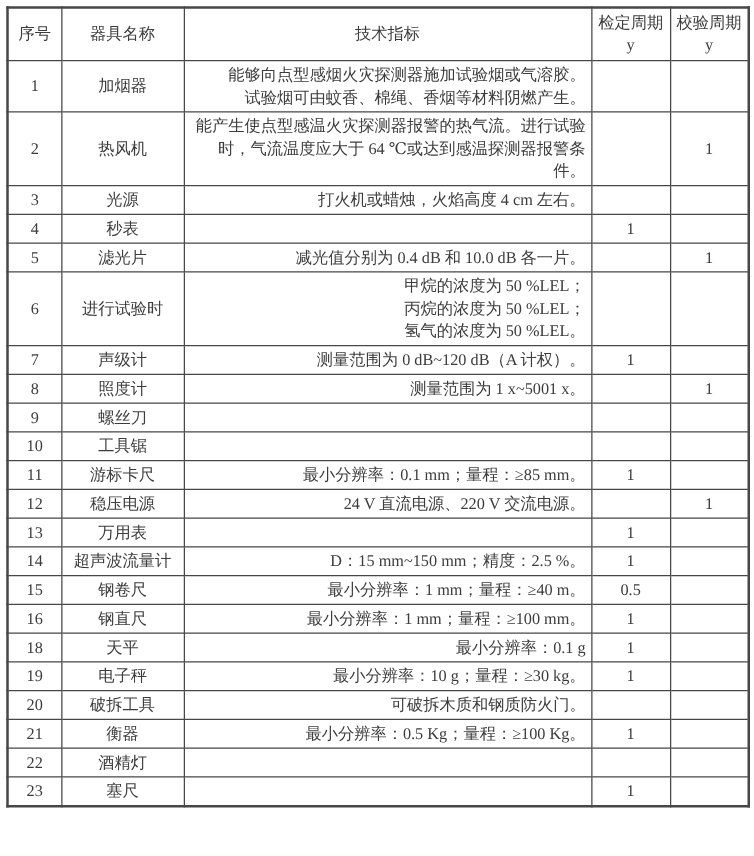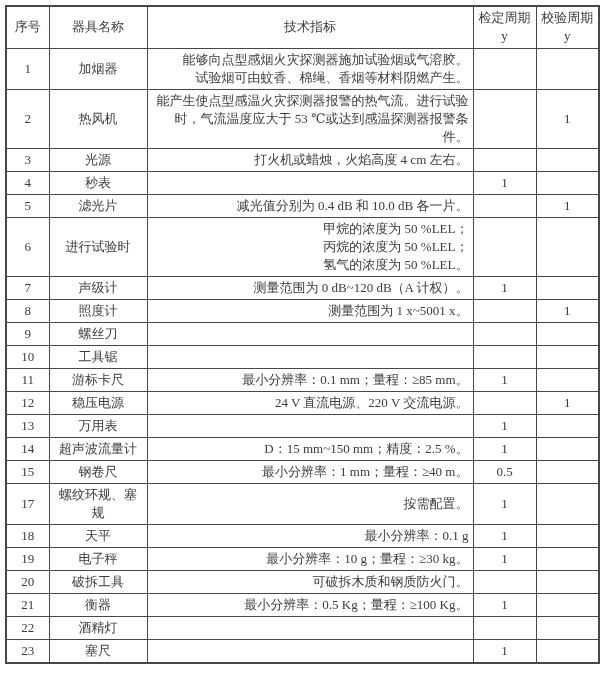--- a/index.html
+++ b/index.html
@@ -71,21 +71,21 @@
             <span class="spec-line">能够向点型感烟火灾探测器施加试验烟或气溶胶。</span>
             <span class="spec-line">试验烟可由蚊香、棉绳、香烟等材料阴燃产生。</span>
           </td>
           <td class="c-period"></td>
           <td class="c-period"></td>
         </tr>
         <tr>
           <td class="c-no">2</td>
           <td class="c-name">热风机</td>
           <td class="c-spec">
-            <span class="spec-line">能产生使点型感温火灾探测器报警的热气流。进行试验时，气流温度应大于 53 ℃或达到感温探测器报警条件。</span>
+            <span class="spec-line">能产生使点型感温火灾探测器报警的热气流。进行试验时，气流温度应大于 64 ℃或达到感温探测器报警条件。</span>
           </td>
           <td class="c-period"></td>
           <td class="c-period">1</td>
         </tr>
         <tr>
           <td class="c-no">3</td>
           <td class="c-name">光源</td>
           <td class="c-spec">
             <span class="spec-line">打火机或蜡烛，火焰高度 4 cm 左右。</span>
           </td>
@@ -188,24 +188,24 @@
         <tr>
           <td class="c-no">15</td>
           <td class="c-name">钢卷尺</td>
           <td class="c-spec">
             <span class="spec-line">最小分辨率：1 mm；量程：≥40 m。</span>
           </td>
           <td class="c-period">0.5</td>
           <td class="c-period"></td>
         </tr>
         <tr>
-          <td class="c-no">17</td>
-          <td class="c-name">螺纹环规、塞规</td>
-          <td class="c-spec">
-            <span class="spec-line">按需配置。</span>
+          <td class="c-no">16</td>
+          <td class="c-name">钢直尺</td>
+          <td class="c-spec">
+            <span class="spec-line">最小分辨率：1 mm；量程：≥100 mm。</span>
           </td>
           <td class="c-period">1</td>
           <td class="c-period"></td>
         </tr>
         <tr>
           <td class="c-no">18</td>
           <td class="c-name">天平</td>
           <td class="c-spec">
             <span class="spec-line">最小分辨率：0.1 g</span>
           </td>

